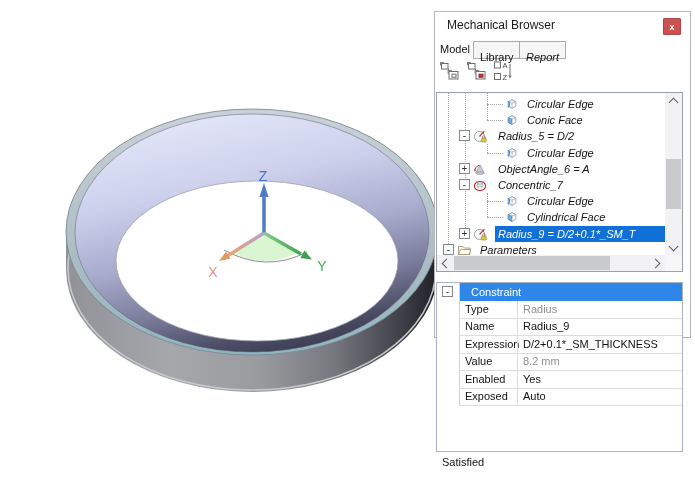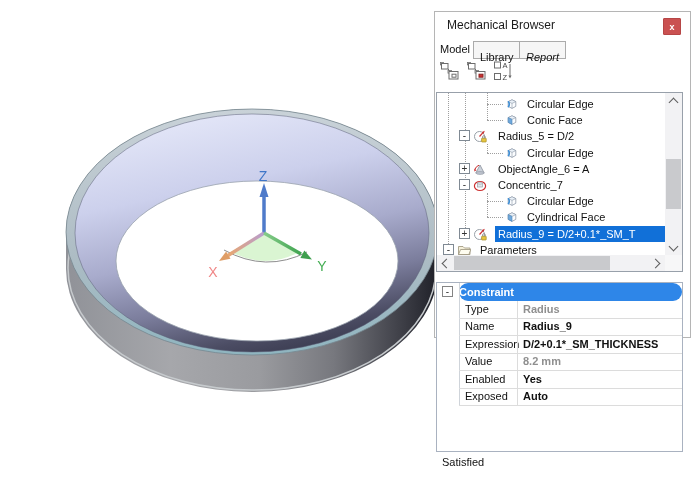--- a/index.html
+++ b/index.html
@@ -20,21 +20,21 @@
   .tab-library{left:38px;} .tab-report{left:84px;font-style:italic;}
   .toolbar{position:absolute;left:4px;top:48px;display:flex;gap:5px;}
   .tbtn{width:22px;height:22px;}
 
   
   .treebox{position:absolute;left:1px;top:80px;width:247px;height:180px;border:1px solid #98a0aa;
            background:#fff;box-sizing:border-box;overflow:hidden;}
   .trow{position:absolute;left:0;width:228px;height:16px;font-size:11px;line-height:16px;overflow:hidden;}
   .trow .icon{position:absolute;top:1px;width:14px;height:14px;}
   .lvl3 .icon{left:68px;} .lvl2 .icon{left:36px;} .lvl1 .icon{left:20px;}
-  .trow .lbl{position:absolute;top:0;white-space:nowrap;}
+  .trow .lbl{position:absolute;top:0;white-space:nowrap;font-style:italic;}
   .lvl3 .lbl{left:90px;} .lvl2 .lbl{left:61px;} .lvl1 .lbl{left:43px;}
   .trow.selected .lbl{left:58px;right:0;background:#1170d8;color:#fff;padding-left:3px;height:16px;}
   .expander{position:absolute;top:2px;width:11px;height:11px;border:1px solid #808a94;background:#fff;
             box-sizing:border-box;display:flex;align-items:center;justify-content:center;
             font-size:10px;line-height:8px;color:#333;}
   .lvl2 .expander{left:22px;} .lvl1 .expander{left:6px;}
   .dot-v{position:absolute;width:0;border-left:1px dotted #9f9f9f;}
   .dot-h{position:absolute;height:0;border-top:1px dotted #9f9f9f;}
 
   
@@ -45,29 +45,29 @@
   .hsb .thumb{position:absolute;left:17px;top:1px;width:156px;height:14px;background:#c9cacd;}
   .sbtn{position:absolute;width:17px;height:15px;display:flex;align-items:center;justify-content:center;}
   .chev{display:block;width:6px;height:6px;border-left:1px solid #5c5c5c;border-bottom:1px solid #5c5c5c;}
   .chev.up{transform:rotate(135deg);margin-top:3px;} .chev.down{transform:rotate(-45deg);margin-bottom:3px;}
   .chev.left{transform:rotate(45deg);margin-left:3px;} .chev.right{transform:rotate(-135deg);margin-right:3px;}
 
   
   .gridbox{position:absolute;left:1px;top:270px;width:247px;height:170px;border:1px solid #a9b2c0;
            background:#fff;box-sizing:border-box;}
   .grid-header{position:absolute;left:22px;right:0;top:0;height:18px;background:#2e86e8;color:#fff;
-               font-weight:bold;font-size:11px;line-height:18px;padding-left:0;border-radius:9px;}
+               font-weight:normal;font-size:11px;line-height:18px;padding-left:12px;}
   .grid-collapse{position:absolute;left:5px;top:3px;width:11px;height:11px;border:1px solid #848484;
                  background:#fff;box-sizing:border-box;display:flex;align-items:center;justify-content:center;
                  font-size:10px;line-height:8px;color:#333;}
   .gutterline{position:absolute;left:22px;top:0;width:1px;height:122px;background:#cfd4da;}
   .grow{position:absolute;left:22px;right:0;height:17px;border-bottom:1px solid #dcdcdc;font-size:11px;line-height:16px;}
   .grow .vdiv{position:absolute;left:58px;top:0;bottom:0;width:1px;background:#dcdcdc;}
   .grow .gl{position:absolute;left:6px;white-space:nowrap;}
-  .grow .gv{position:absolute;left:64px;white-space:nowrap;font-weight:bold;}
+  .grow .gv{position:absolute;left:64px;white-space:nowrap;}
   .muted{color:#8f8f8f;}
   .status{position:absolute;left:7px;top:444px;font-size:11px;}
 </style>
 </head>
 <body>
 
 <div class="canvas">
 
   <svg class="scene" width="695" height="493" viewBox="0 0 695 493">
     <defs>

